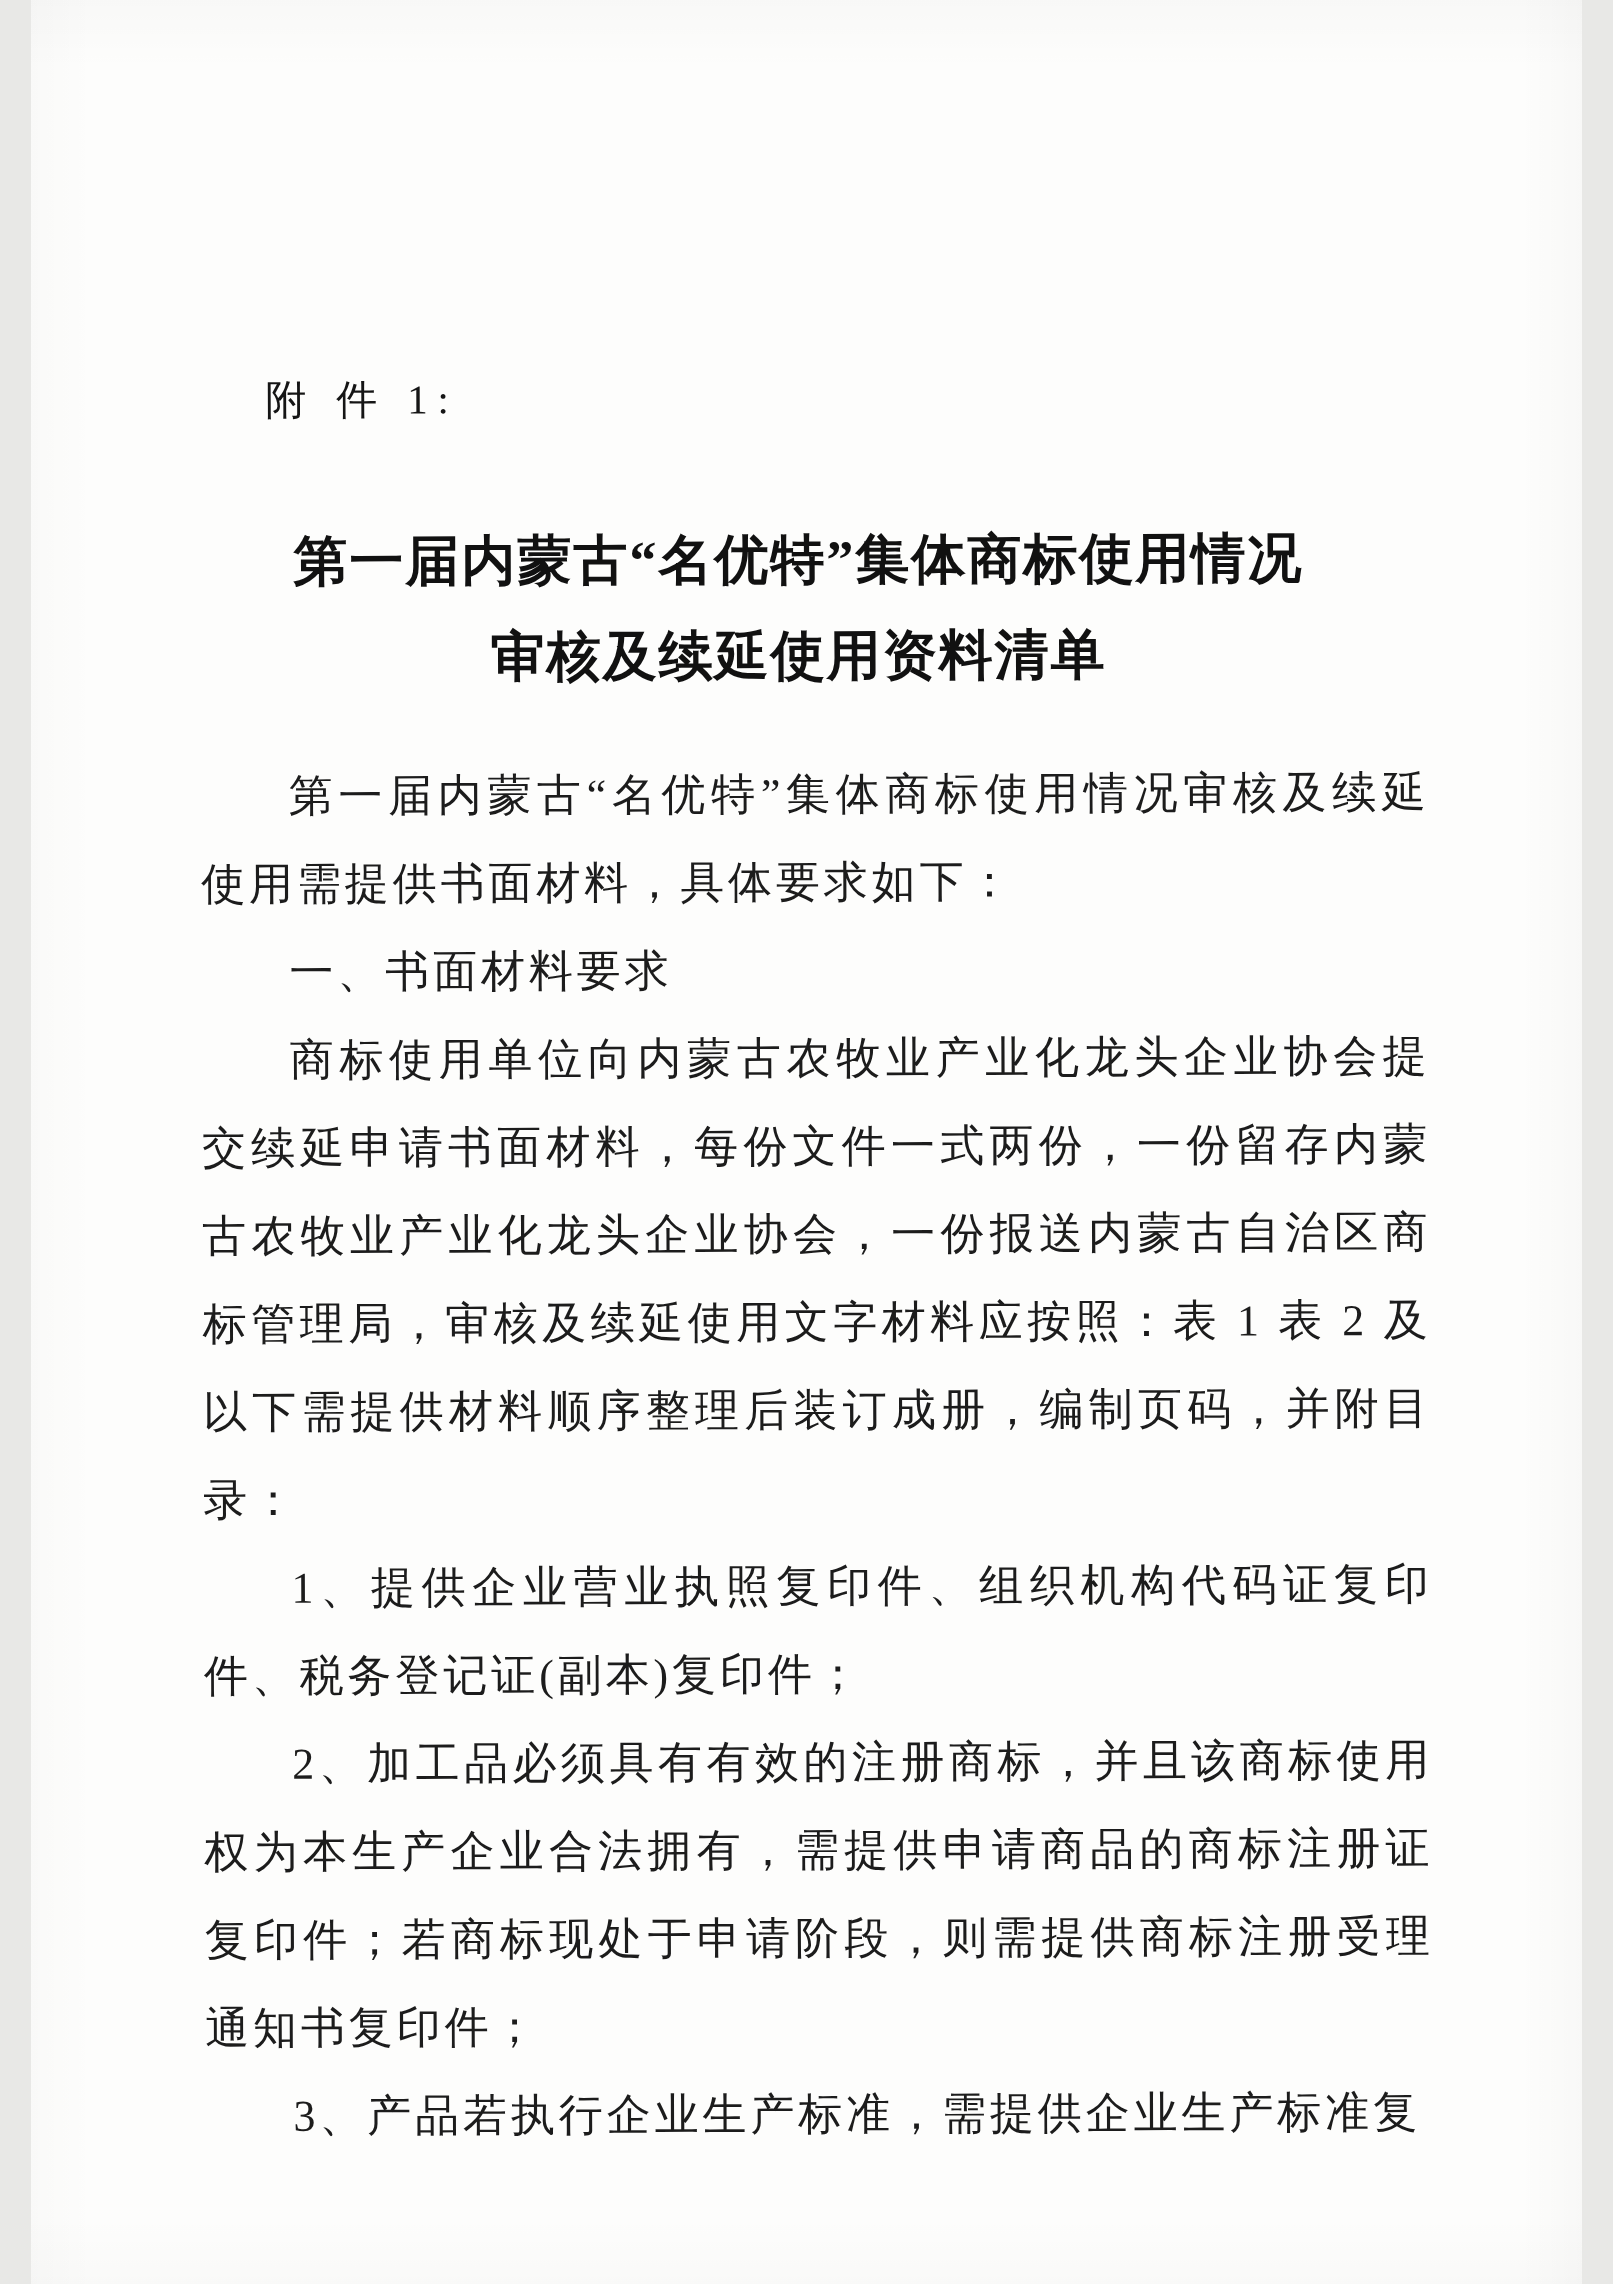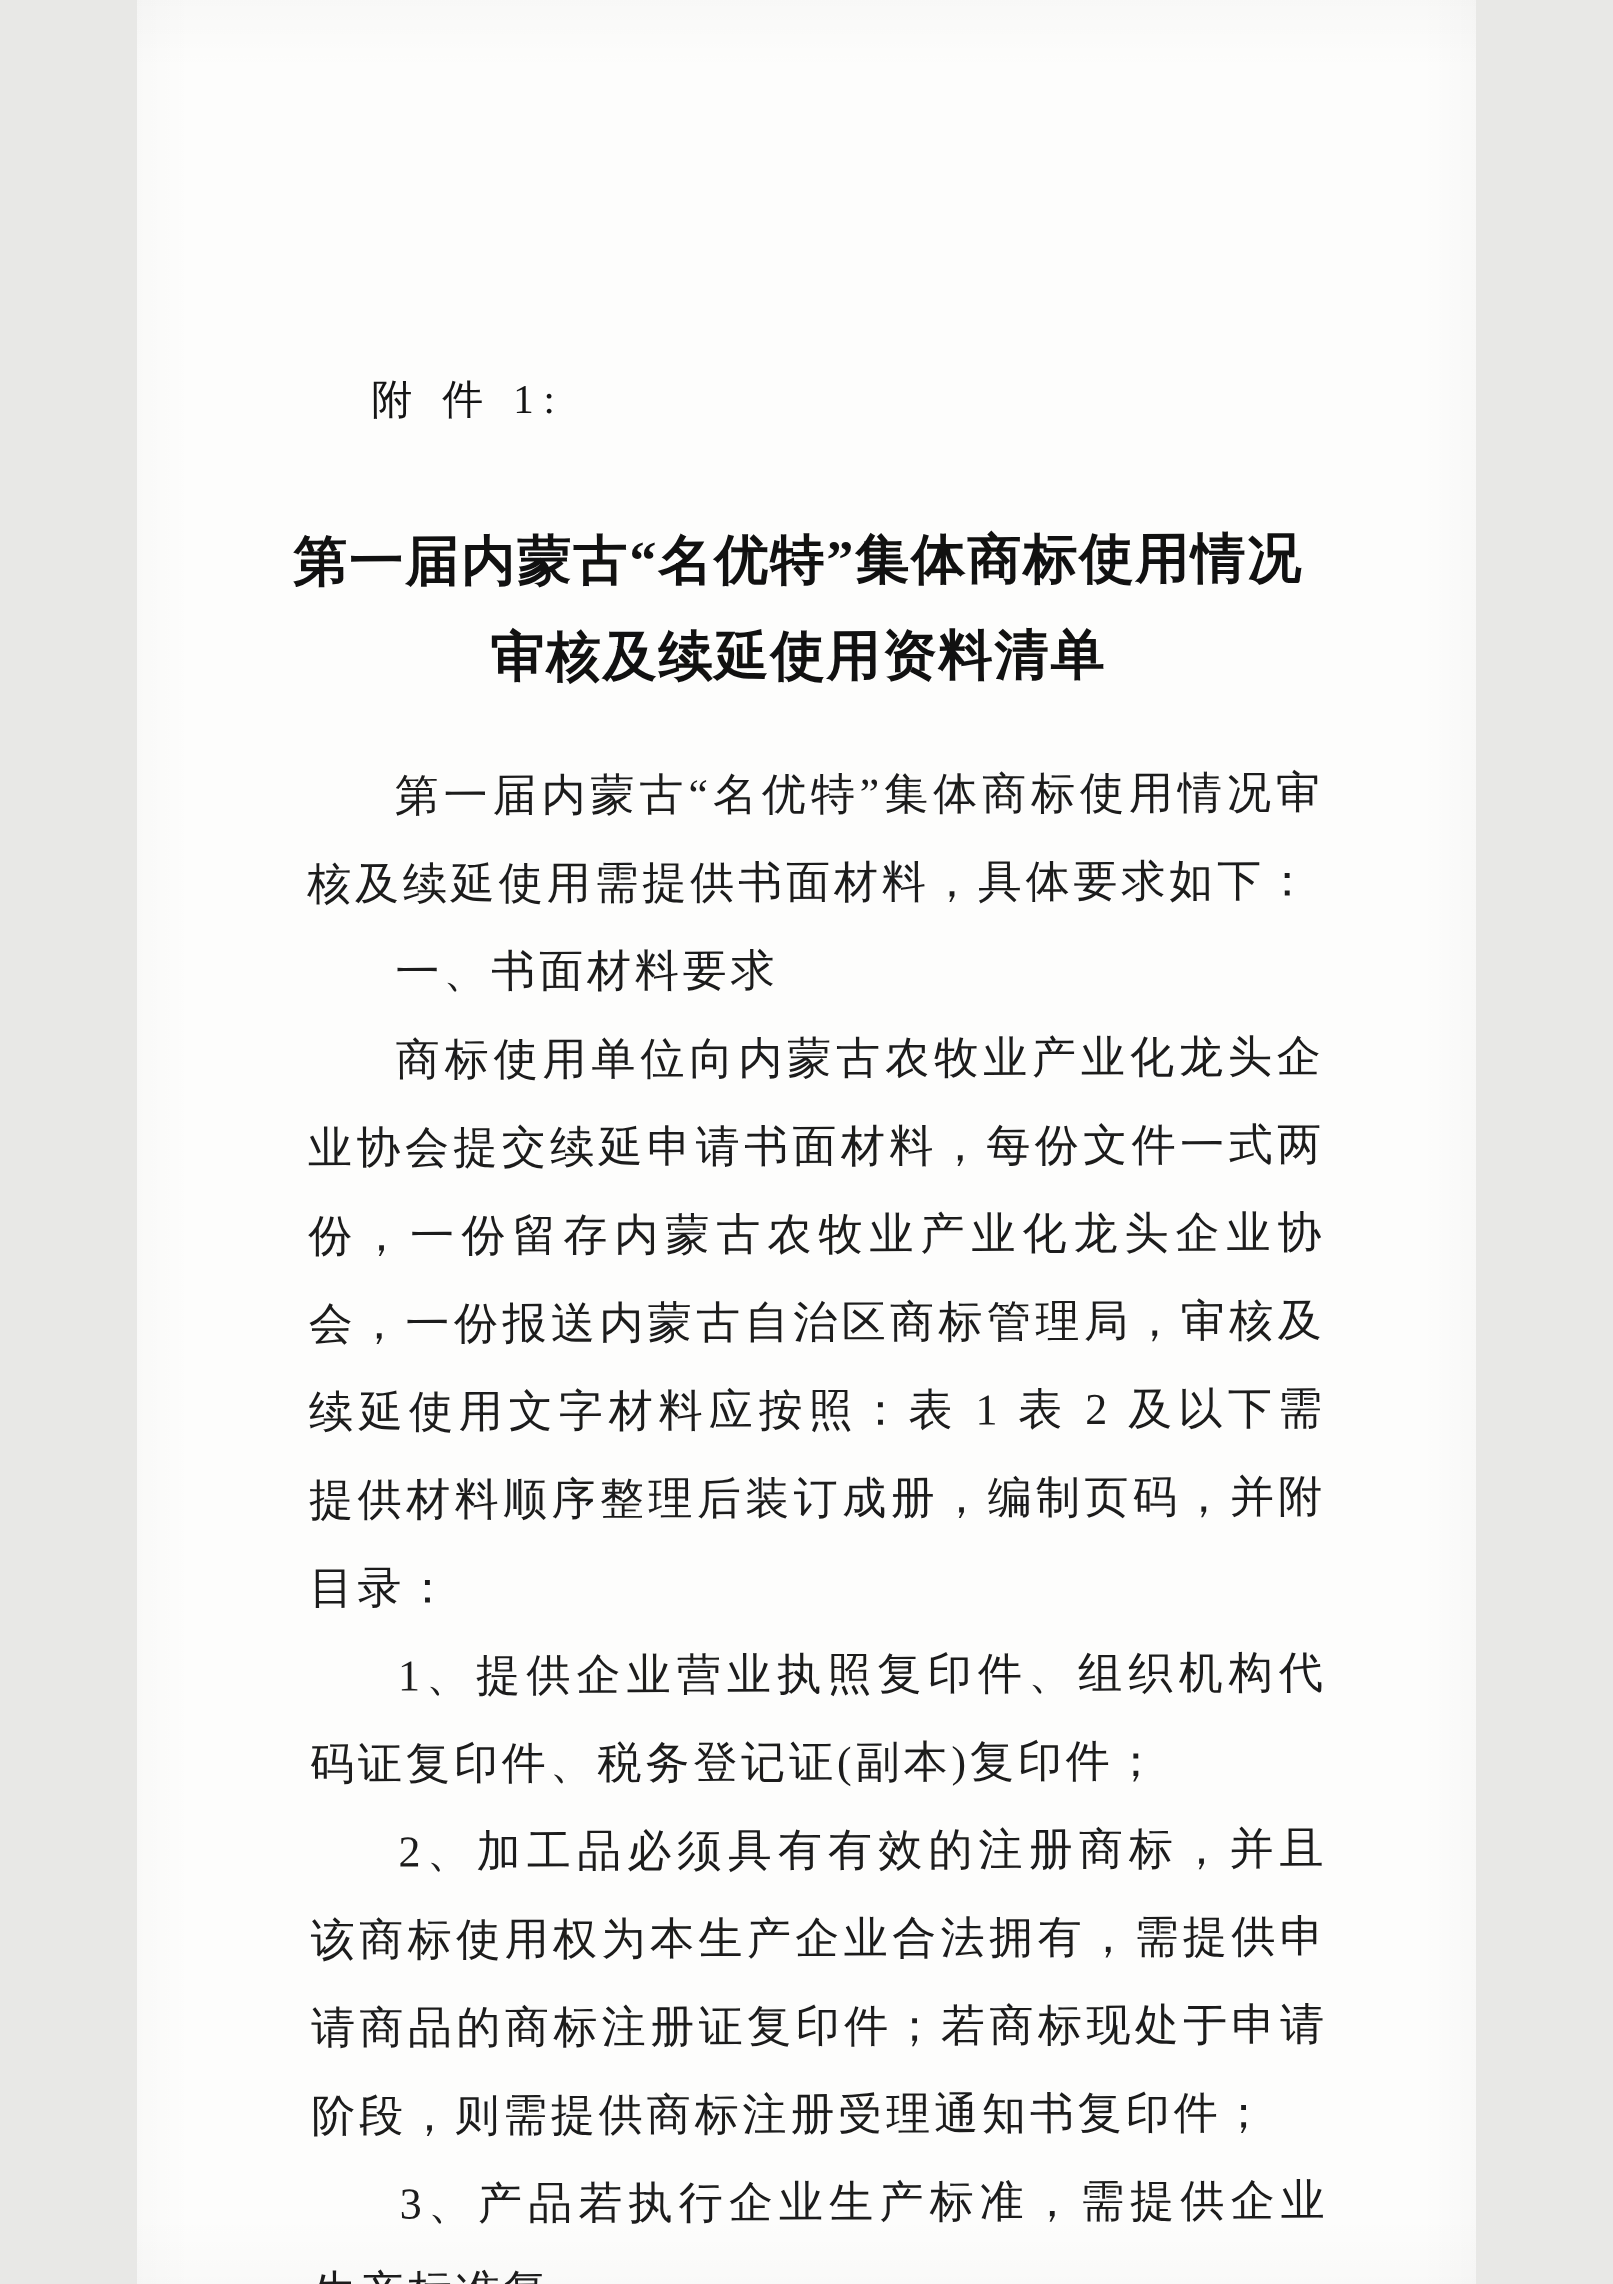--- a/index.html
+++ b/index.html
@@ -2,21 +2,21 @@
 <html><head>
 <meta charset="utf-8">
 <style>
   html, body {
     margin: 0;
     padding: 0;
     background: #e8e8e6;
   }
   .page {
     position: relative;
-    width: 1339px;
+    width: 1551px;
     height: 2285px;
     margin: 0 auto;
     background: #fdfdfc;
     overflow: hidden;
     font-family: "Liberation Serif", "DejaVu Serif", serif;
     color: #1b1b1b;
   }
   
   .page::before {
     content: "";

